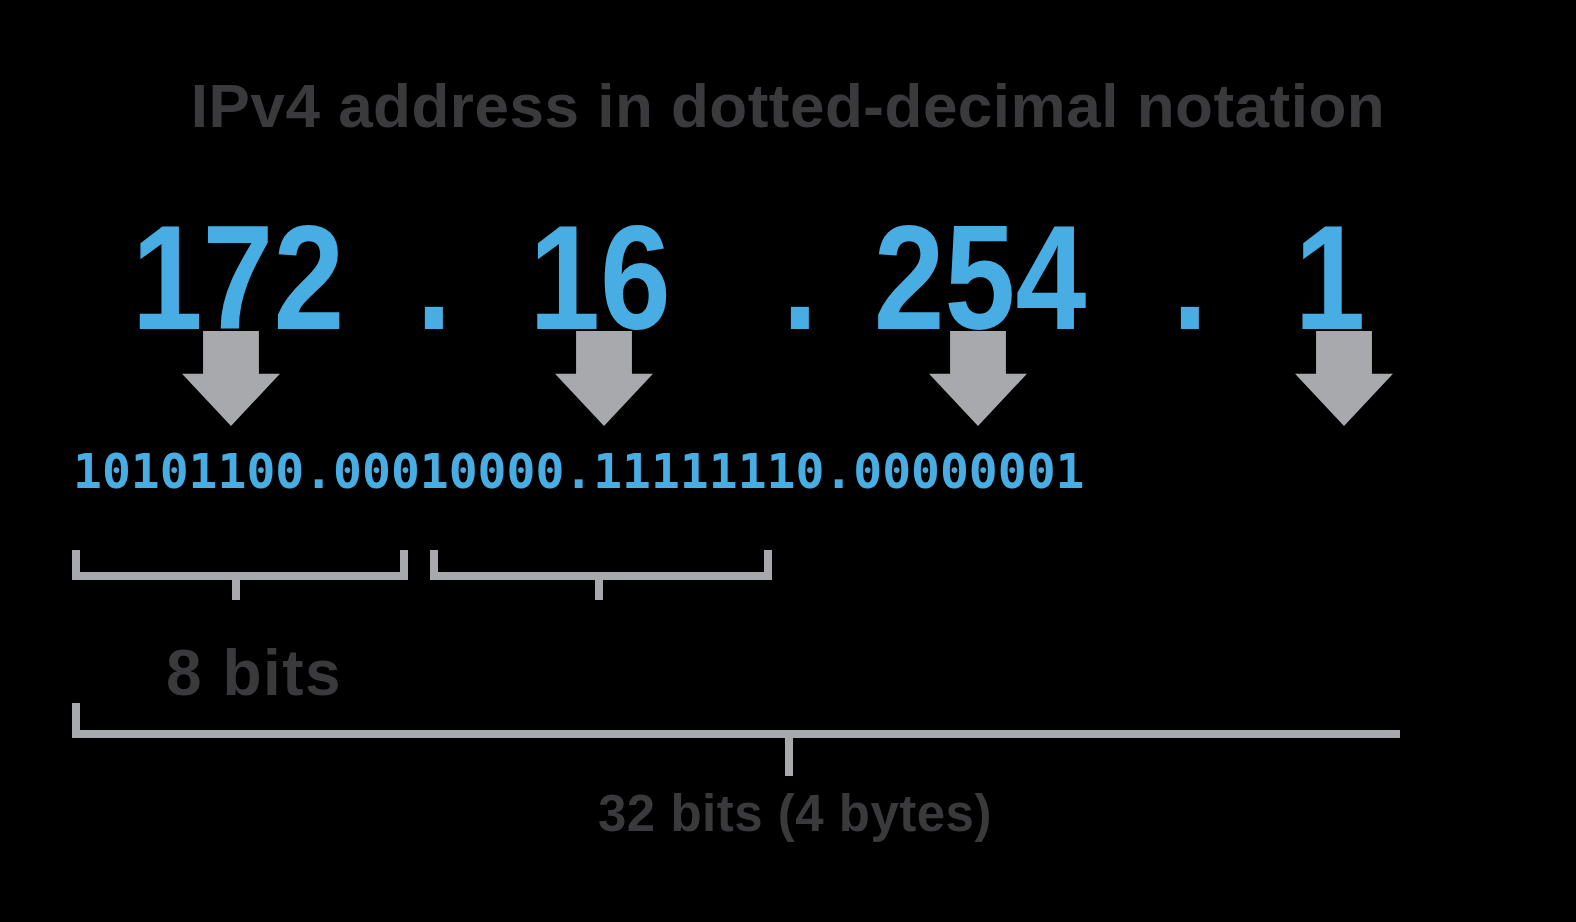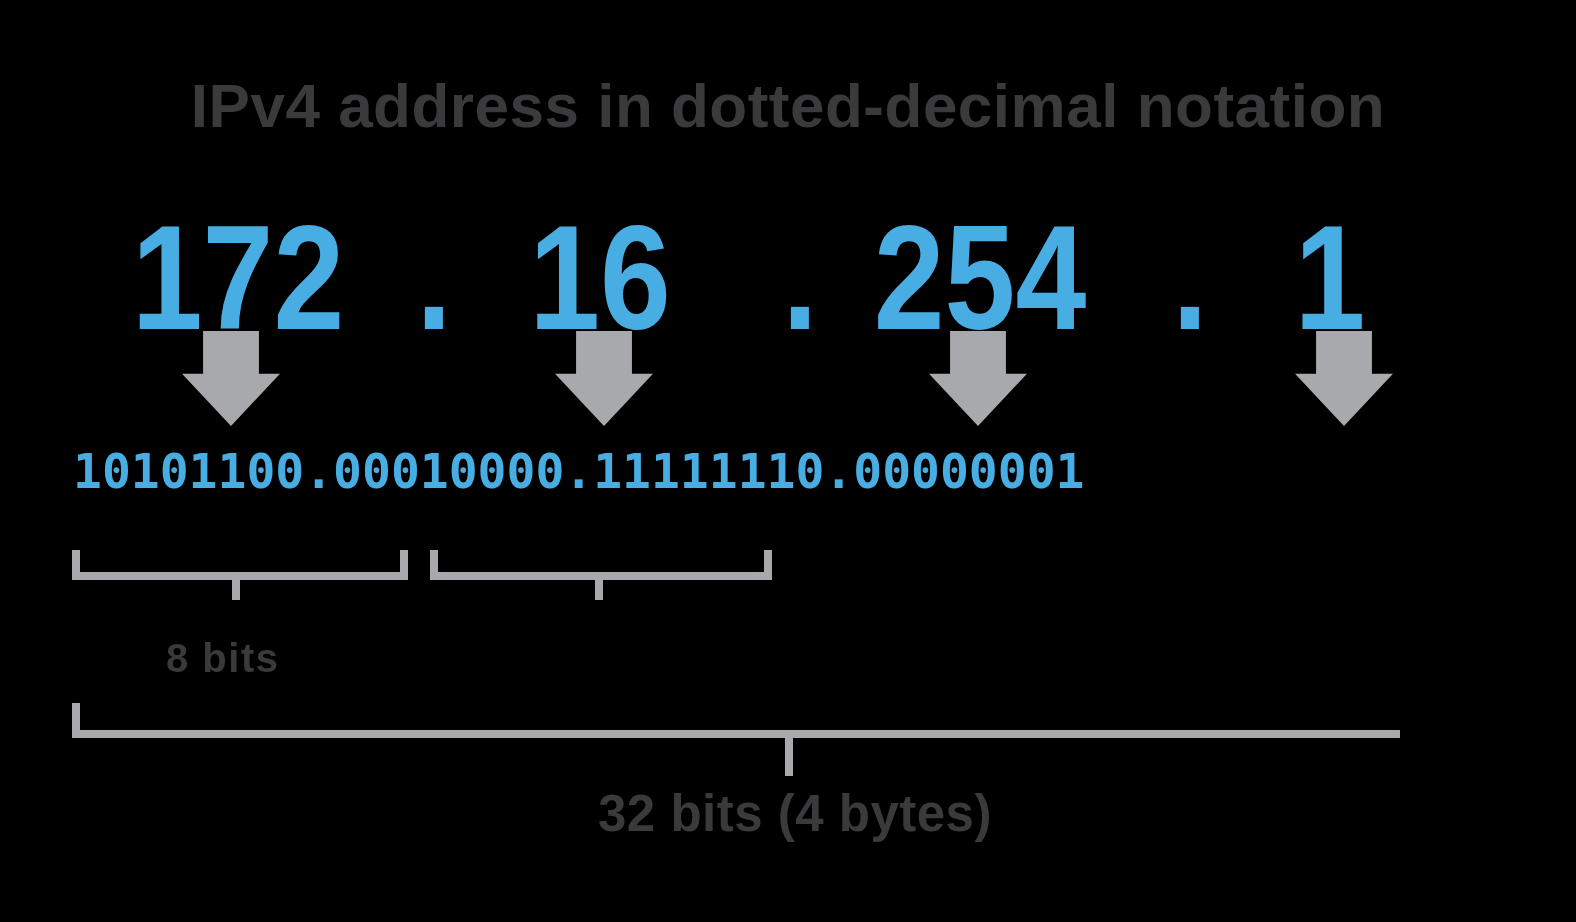--- a/index.html
+++ b/index.html
@@ -100,21 +100,21 @@
   
   .lbl {
     position: absolute;
     color: #3A3A3C;
     font-weight: 700;
     white-space: nowrap;
   }
   .lbl.bits8 {
     left: 166px;
     top: 636px;
-    font-size: 40px;
+    font-size: 64px;
     letter-spacing: 1.5px;
   }
   .lbl.bits32 {
     left: 598px;
     top: 784px;
     font-size: 51px;
     letter-spacing: 0.5px;
   }
 </style>
 </head>

